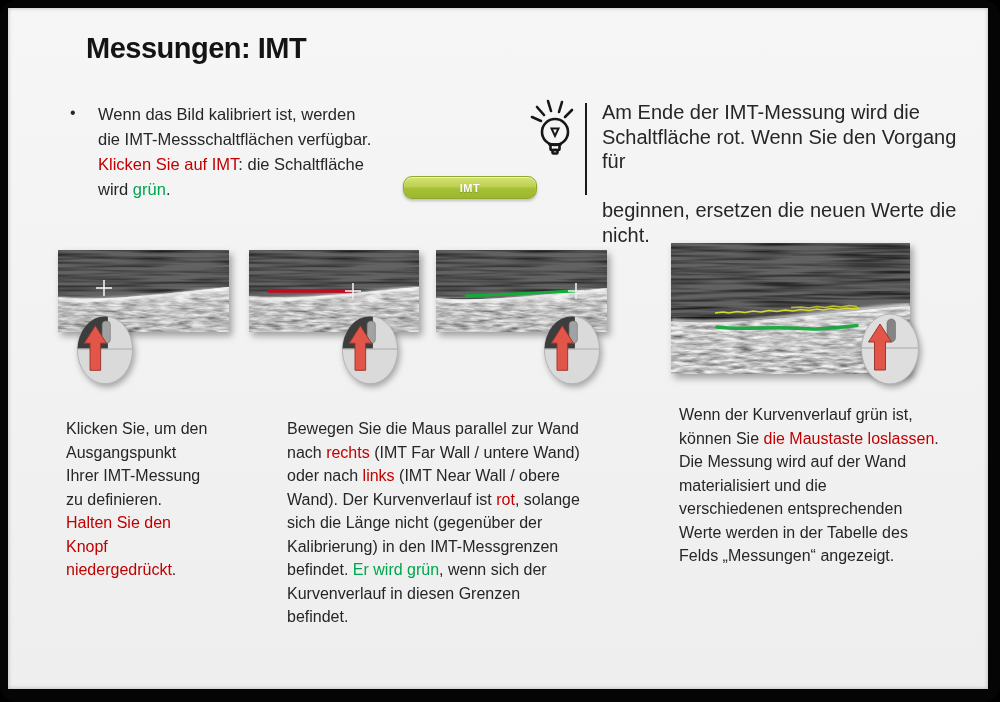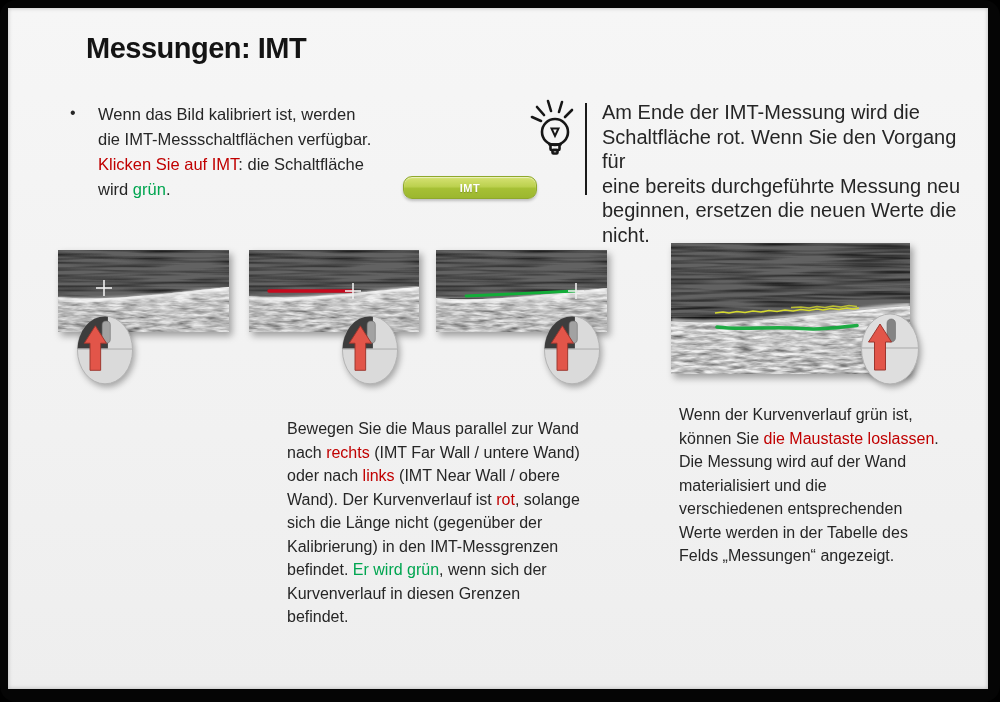--- a/index.html
+++ b/index.html
@@ -102,21 +102,21 @@
         <rect x="23.5" y="52.5" width="9" height="5.5" rx="1"></rect>
         <rect x="25.5" y="58" width="5" height="3.5" rx="1"></rect>
         <path d="M14,29 L5,25"></path>
         <path d="M17,23 L10,15"></path>
         <path d="M24,19 L21,9"></path>
         <path d="M32,20 L35,10"></path>
         <path d="M38,25 L45,18"></path>
       </g>
     </svg>
     <div id="tip-divider" class="abs"></div>
-    <div id="tip-text" class="abs"><span class="seg-k">Am Ende der IMT-Messung wird die</span><br><span class="seg-k">Schaltfläche rot. Wenn Sie den Vorgang für</span><br><span class="seg-k">eine bereits durchgeführte Messung neu</span><br><span class="seg-k">beginnen, ersetzen die neuen Werte die nicht.</span></div>
+    <div id="tip-text" class="abs"><span class="seg-k">Am Ende der IMT-Messung wird die</span><br><span class="seg-k">Schaltfläche rot. Wenn Sie den Vorgang für</span><br><br><span class="seg-k">beginnen, ersetzen die neuen Werte die nicht.</span></div>
 
     <div id="fig1" class="abs fig">
       <svg viewBox="0 0 171 82" preserveAspectRatio="none">
         <rect width="171" height="82" fill="#070707"></rect>
         <rect width="171" height="48" filter="url(#f-streaks)" opacity="0.5"></rect>
         <path d="M0,47 C50,52 120,42 171,37 L171,82 L0,82 Z" fill="url(#g-wall)"></path>
         <path d="M0,47 C50,52 120,42 171,37 L171,82 L0,82 Z" filter="url(#f-darkspeck)" opacity="0.5"></path>
         <path d="M0,47 C50,52 120,42 171,37 L171,82 L0,82 Z" filter="url(#f-lightspeck)" opacity="0.85"></path>
         <path d="M0,49 C50,53 120,43 171,39" stroke="#ffffff" stroke-width="3.5" fill="none" filter="url(#f-blur15)" opacity="0.85"></path>
         <path d="M0,63 C60,67 130,59 171,55" stroke="#e0e0e0" stroke-width="2" fill="none" filter="url(#f-blur3)" opacity="0.35"></path>
@@ -198,17 +198,18 @@
       <path d="M20,11 L31.5,29 L25.5,29 L25.5,57 L14.5,57 L14.5,29 L8.5,29 Z" fill="#e25549" stroke="#9c362e" stroke-width="1"></path>
     </svg>
 
     <svg id="mouse4" class="abs mouse" width="60" height="72" viewBox="0 0 60 72">
       <ellipse cx="30" cy="36" rx="28.5" ry="35" fill="#dedede" stroke="#b2b2b2" stroke-width="1"></ellipse>
       <path d="M2,35 H58" stroke="#a9a9a9" stroke-width="1"></path>
       <rect x="27" y="6" width="8.5" height="23" rx="4.2" fill="#848484" stroke="#6f6f6f" stroke-width="0.6"></rect>
       <path d="M20,11 L31.5,29 L25.5,29 L25.5,57 L14.5,57 L14.5,29 L8.5,29 Z" fill="#e25549" stroke="#9c362e" stroke-width="1"></path>
     </svg>
 
+    <div id="step1" class="abs step"><span class="seg-k">Klicken Sie, um den</span><br><span class="seg-k">Ausgangspunkt</span><br><span class="seg-k">Ihrer IMT-Messung</span><br><span class="seg-k">zu definieren.</span><br><span class="seg-r">Halten Sie den</span><br><span class="seg-r">Knopf</span><br><span class="seg-r">niedergedrückt</span><span class="seg-k">.</span></div>
     <div id="step2" class="abs step"><span class="seg-k">Bewegen Sie die Maus parallel zur Wand</span><br><span class="seg-k">nach </span><span class="seg-r">rechts</span><span class="seg-k"> (IMT Far Wall / untere Wand)</span><br><span class="seg-k">oder nach </span><span class="seg-r">links</span><span class="seg-k"> (IMT Near Wall / obere</span><br><span class="seg-k">Wand). Der Kurvenverlauf ist </span><span class="seg-r">rot</span><span class="seg-k">, solange</span><br><span class="seg-k">sich die Länge nicht (gegenüber der</span><br><span class="seg-k">Kalibrierung) in den IMT-Messgrenzen</span><br><span class="seg-k">befindet. </span><span class="seg-g">Er wird grün</span><span class="seg-k">, wenn sich der</span><br><span class="seg-k">Kurvenverlauf in diesen Grenzen</span><br><span class="seg-k">befindet.</span></div>
     <div id="step3" class="abs step"><span class="seg-k">Wenn der Kurvenverlauf grün ist,</span><br><span class="seg-k">können Sie </span><span class="seg-r">die Maustaste loslassen</span><span class="seg-k">.</span><br><span class="seg-k">Die Messung wird auf der Wand</span><br><span class="seg-k">materialisiert und die</span><br><span class="seg-k">verschiedenen entsprechenden</span><br><span class="seg-k">Werte werden in der Tabelle des</span><br><span class="seg-k">Felds „Messungen“ angezeigt.</span></div>
 
   </div>
 </div>
 
 </body></html>

